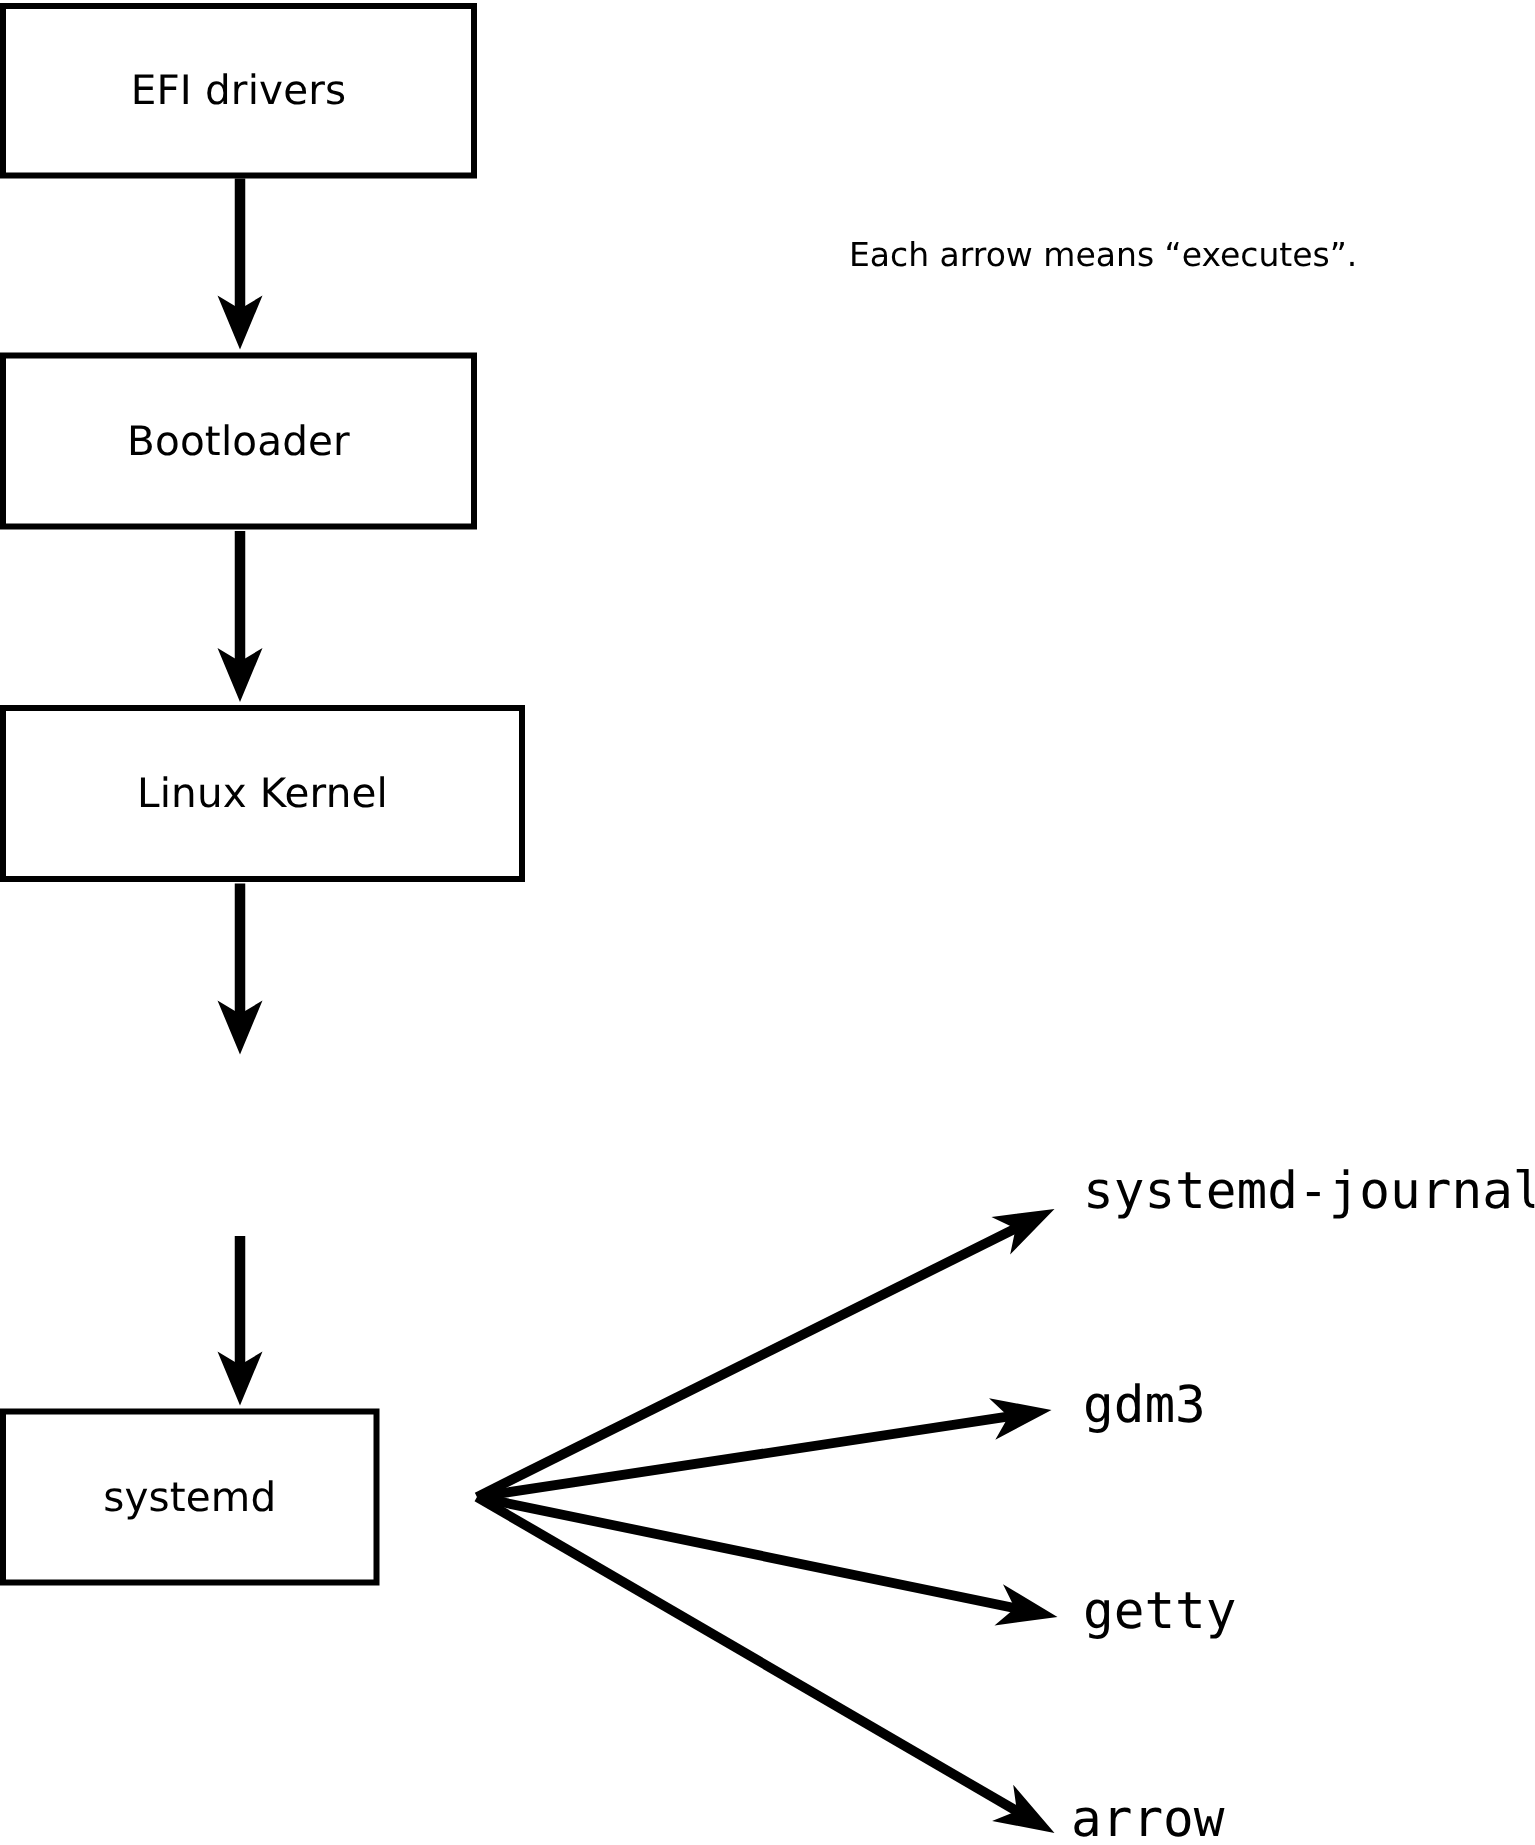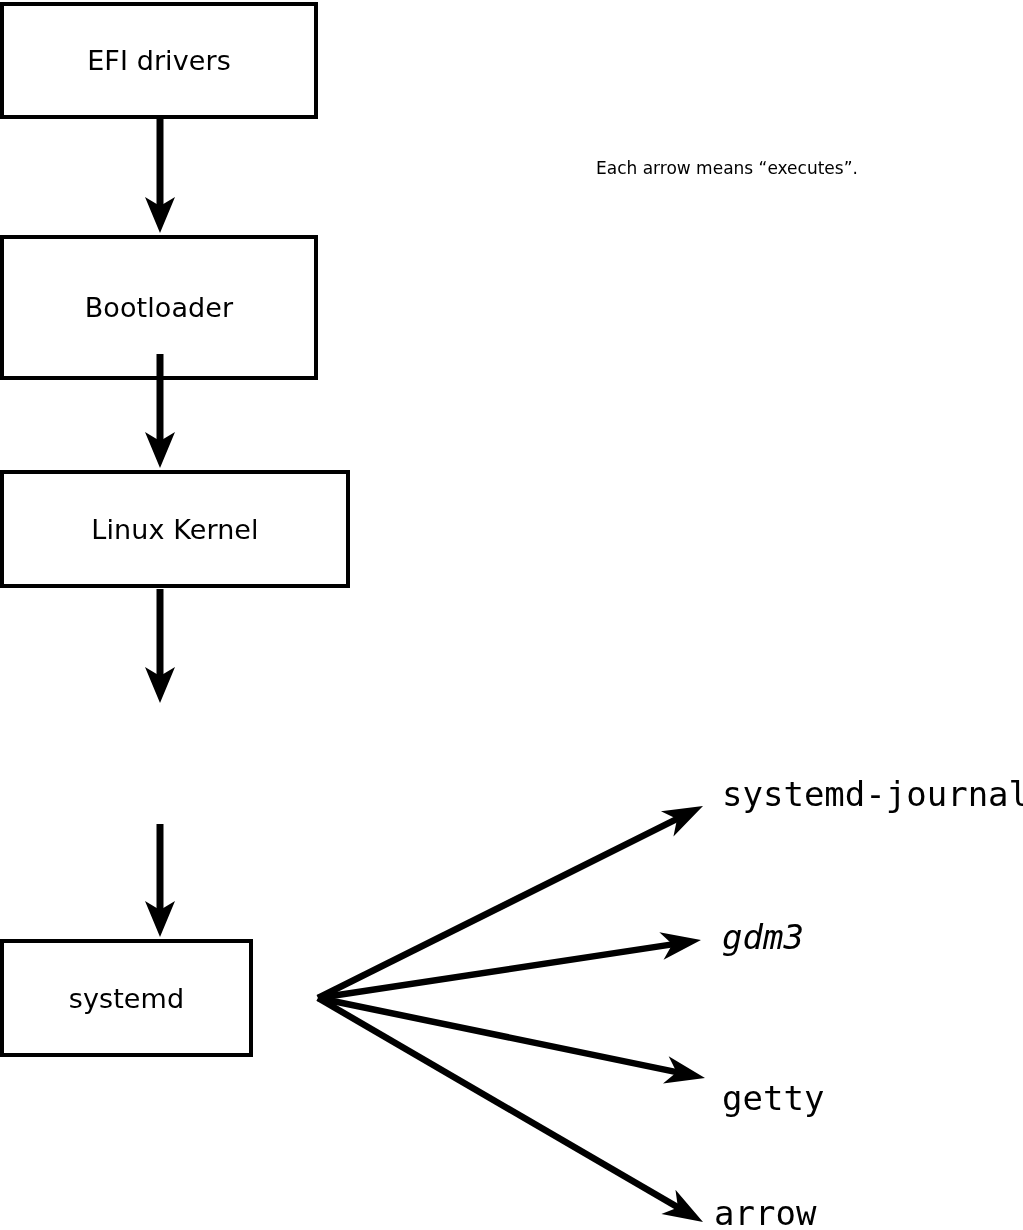--- a/index.html
+++ b/index.html
@@ -42,24 +42,24 @@
     position: absolute;
     left: 0;
     top: 0;
     width: 1023px;
     height: 1230px;
     pointer-events: none;
   }
   
   #caption {
     position: absolute;
-    left: 596px;
+    left: 566px;
     top: 160px;
     font-family: "DejaVu Sans", sans-serif;
-    font-size: 17px;
+    font-size: 22px;
     line-height: 1;
     color: #000000;
     white-space: nowrap;
   }
   
   .svc-label {
     position: absolute;
     font-family: "DejaVu Sans Mono", monospace;
     font-size: 34px;
     line-height: 1;
@@ -69,38 +69,38 @@
 </style>
 </head>
 <body>
 
 <div id="canvas">
 
   <div class="proc-box" id="box-efi-drivers" style="left: 0px; top: 2px; width: 318px; height: 117px;">
     <span class="proc-label">EFI drivers</span>
   </div>
 
-  <div class="proc-box" id="box-bootloader" style="left: 0px; top: 235px; width: 318px; height: 145px;">
+  <div class="proc-box" id="box-bootloader" style="left: 0px; top: 235px; width: 318px; height: 118px;">
     <span class="proc-label">Bootloader</span>
   </div>
 
   <div class="proc-box" id="box-linux-kernel" style="left: 0px; top: 470px; width: 350px; height: 118px;">
     <span class="proc-label">Linux Kernel</span>
   </div>
 
 
   <div class="proc-box" id="box-systemd" style="left: 0px; top: 939px; width: 253px; height: 118px;">
     <span class="proc-label">systemd</span>
   </div>
 
   <div id="caption">Each arrow means “executes”.</div>
 
   <div class="svc-label" id="svc-systemd-journal" style="left: 722px; top: 777px;">systemd-journal</div>
-  <div class="svc-label" id="svc-gdm3" style="left: 722px; top: 920px; font-style: italic;">gdm3</div>
-  <div class="svc-label" id="svc-getty" style="left: 722px; top: 1081px; text-align: center;">getty</div>
+  <div class="svc-label" id="svc-gdm3" style="left: 722px; top: 920px;">gdm3</div>
+  <div class="svc-label" id="svc-getty" style="left: 722px; top: 1057px; text-align: center;">getty</div>
   <div class="svc-label" id="svc-sshd" style="left: 714px; top: 1196px;">arrow</div>
 
   <svg id="arrow-layer" viewBox="0 0 1023 1230" width="1023" height="1230">
     <g id="chain-arrow-group">
         <line x1="160" y1="119" x2="160" y2="213.2" stroke="#000000" stroke-width="7"></line>
         <polygon points="160,233 145,197 160,206 175,197" fill="#000000"></polygon>
         <line x1="160" y1="354" x2="160" y2="448.2" stroke="#000000" stroke-width="7"></line>
         <polygon points="160,468 145,432 160,441 175,432" fill="#000000"></polygon>
         <line x1="160" y1="589" x2="160" y2="683.2" stroke="#000000" stroke-width="7"></line>
         <polygon points="160,703 145,667 160,676 175,667" fill="#000000"></polygon>

